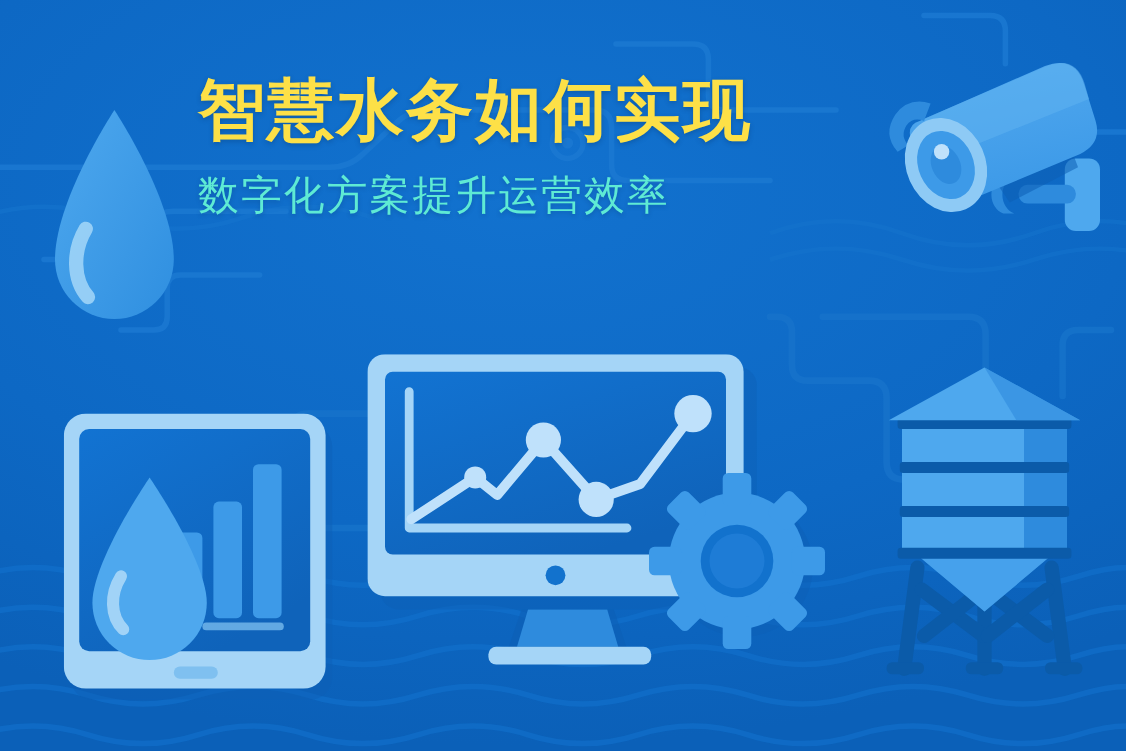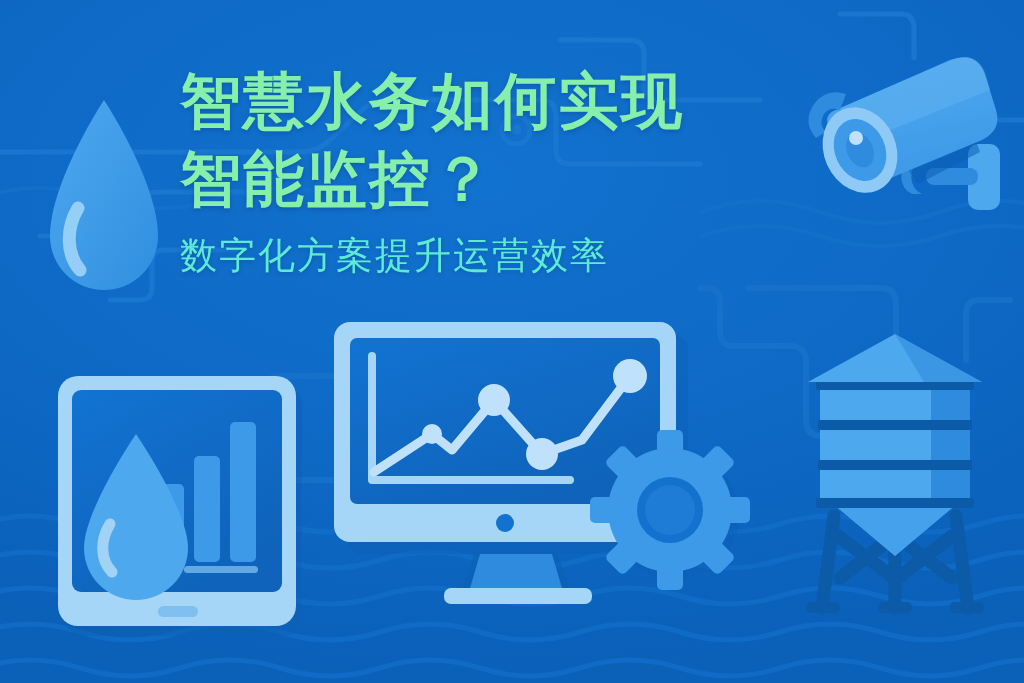--- a/index.html
+++ b/index.html
@@ -23,21 +23,21 @@
   .bg-svg{position:absolute;inset:0;width:1024px;height:683px;}
 
   
   .title-block{
     position:absolute;
     left:180px; top:62px;
     width:640px;
     z-index:40;
   }
   .title-line{
-    color:#86efac;
+    color:#fde047;
     font-size:61px;
     font-weight:bold;
     letter-spacing:2px;
     line-height:78px;
     white-space:nowrap;
     text-shadow:0 2px 5px rgba(4,48,96,.30);
   }
   .subtitle{
     color:#5eead4;
     font-size:37px;
@@ -130,21 +130,20 @@
       <path d="M -20 560 Q 30 544 80 560 T 180 560 T 280 560 T 380 560 T 480 560 T 580 560 T 680 560 T 780 560 T 880 560 T 980 560 T 1060 560"></path>
       <path d="M -20 596 Q 30 580 80 596 T 180 596 T 280 596 T 380 596 T 480 596 T 580 596 T 680 596 T 780 596 T 880 596 T 980 596 T 1060 596"></path>
       <path d="M -20 632 Q 30 616 80 632 T 180 632 T 280 632 T 380 632 T 480 632 T 580 632 T 680 632 T 780 632 T 880 632 T 980 632 T 1060 632"></path>
       <path d="M -20 524 Q 30 508 80 524 T 180 524 T 280 524 T 380 524 T 480 524 T 580 524 T 680 524 T 780 524 T 880 524 T 980 524 T 1060 524"></path>
       <path d="M -20 668 Q 30 652 80 668 T 180 668 T 280 668 T 380 668 T 480 668 T 580 668 T 680 668 T 780 668 T 880 668 T 980 668 T 1060 668"></path>
     </g>
   </svg>
 
   <div class="title-block">
     <div class="title-line">智慧水务如何实现</div>
-    <div class="title-line">智能监控？</div>
     <div class="subtitle">数字化方案提升运营效率</div>
   </div>
 
   <div class="icon-layer">
 
     <svg class="ico" id="droplet-main" viewBox="0 0 120 212">
       <path d="M60 4 C60 4 6 86 6 140 A54 54 0 0 0 114 140 C114 86 60 4 60 4 Z" fill="url(#gDrop)"></path>
       <path d="M34 112 C22 132 22 158 36 174" stroke="#9ed4f7" stroke-width="13" stroke-linecap="round" fill="none" opacity="0.9"></path>
     </svg>
 

